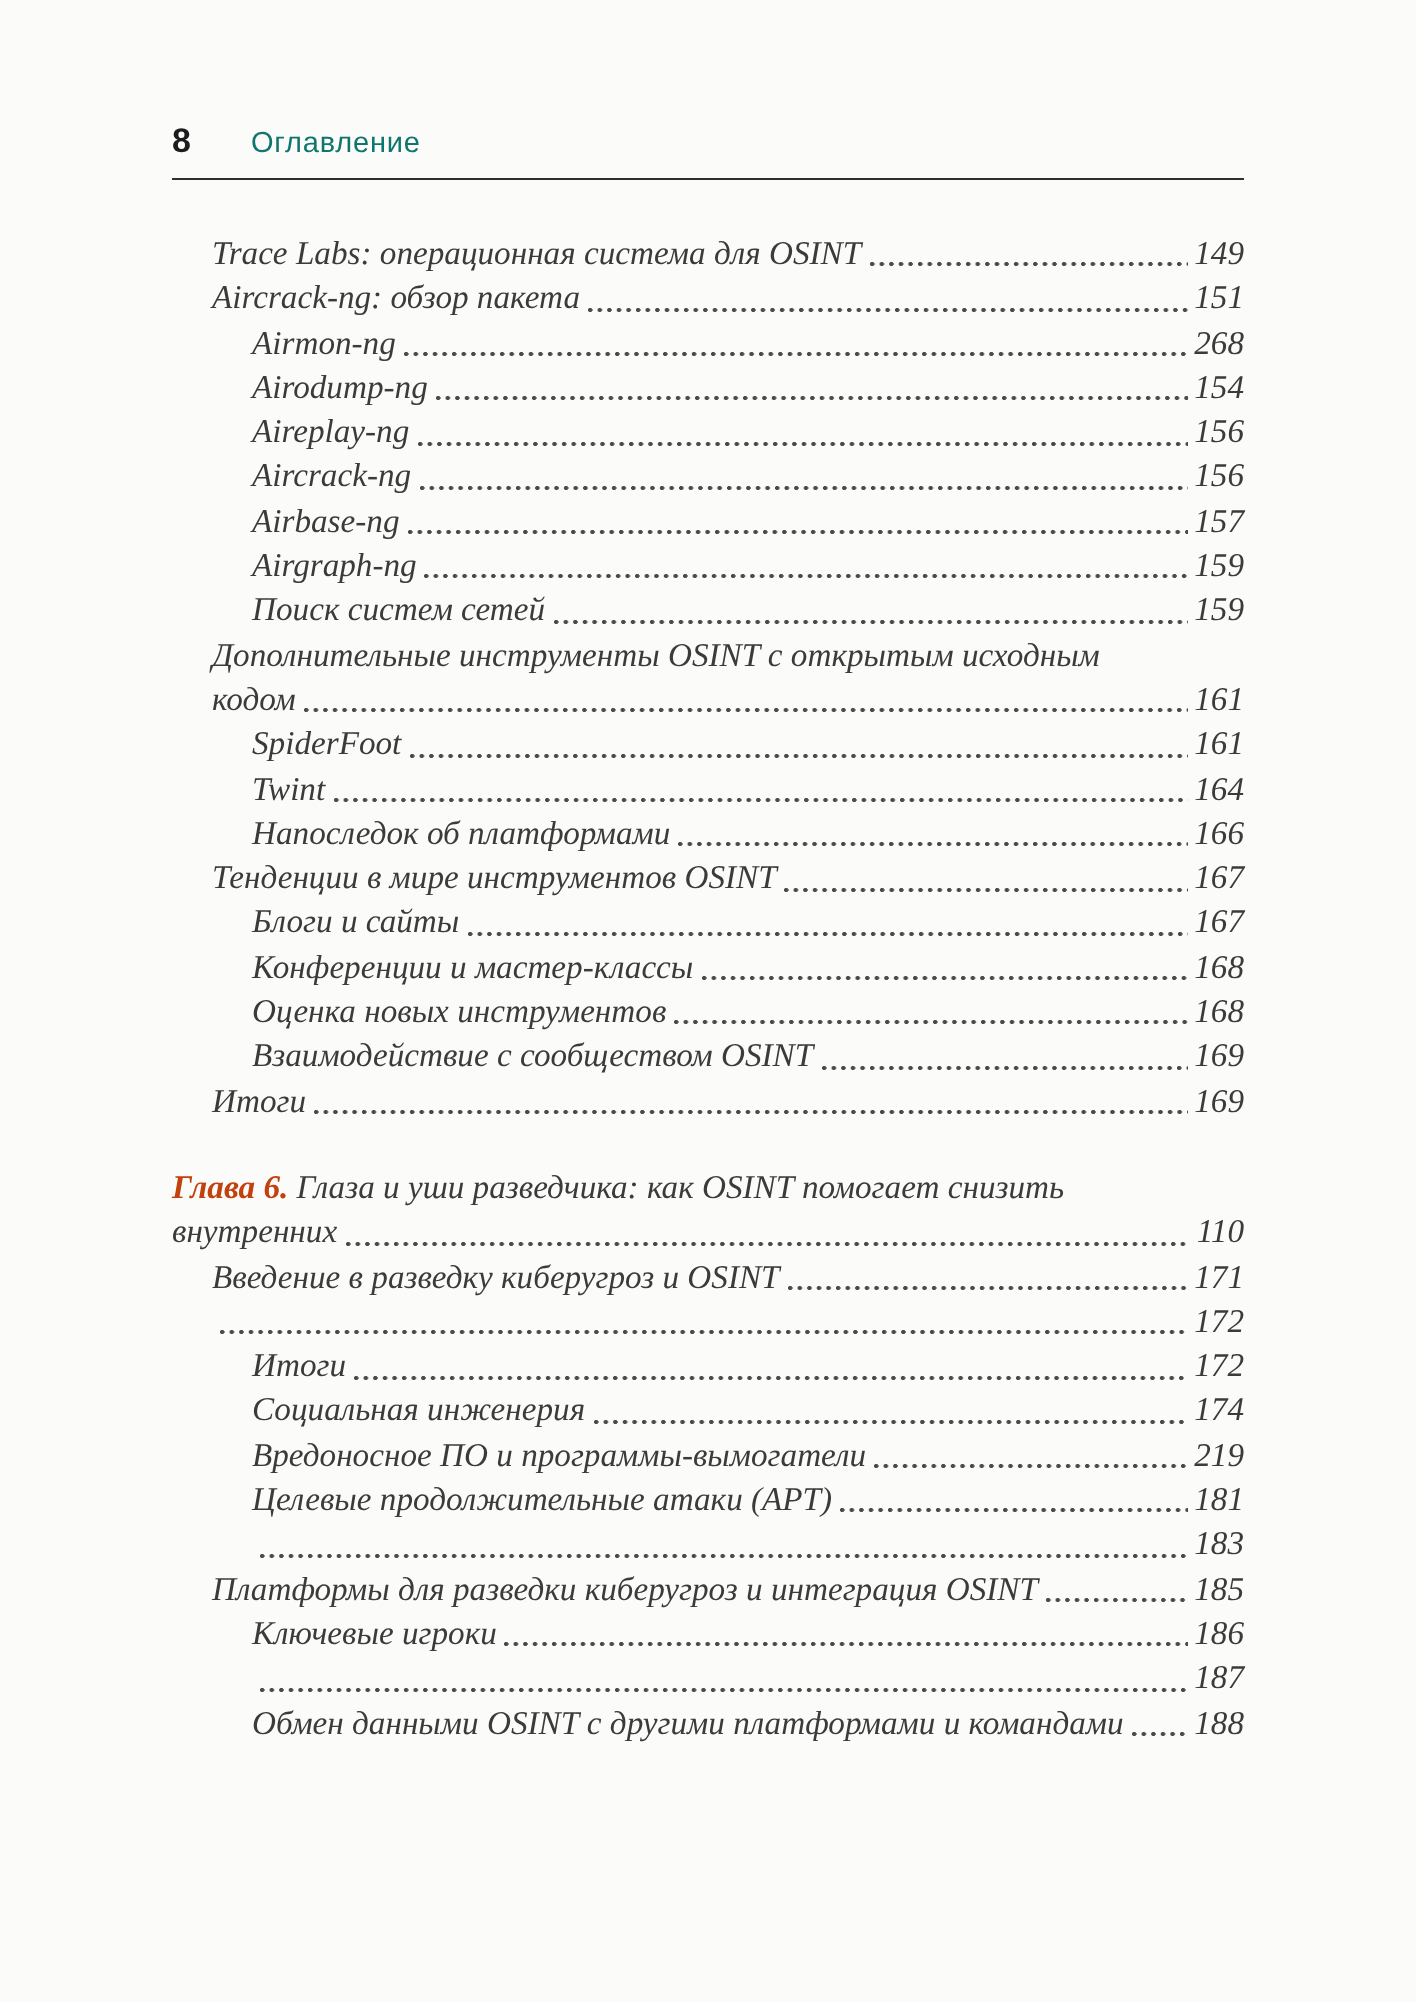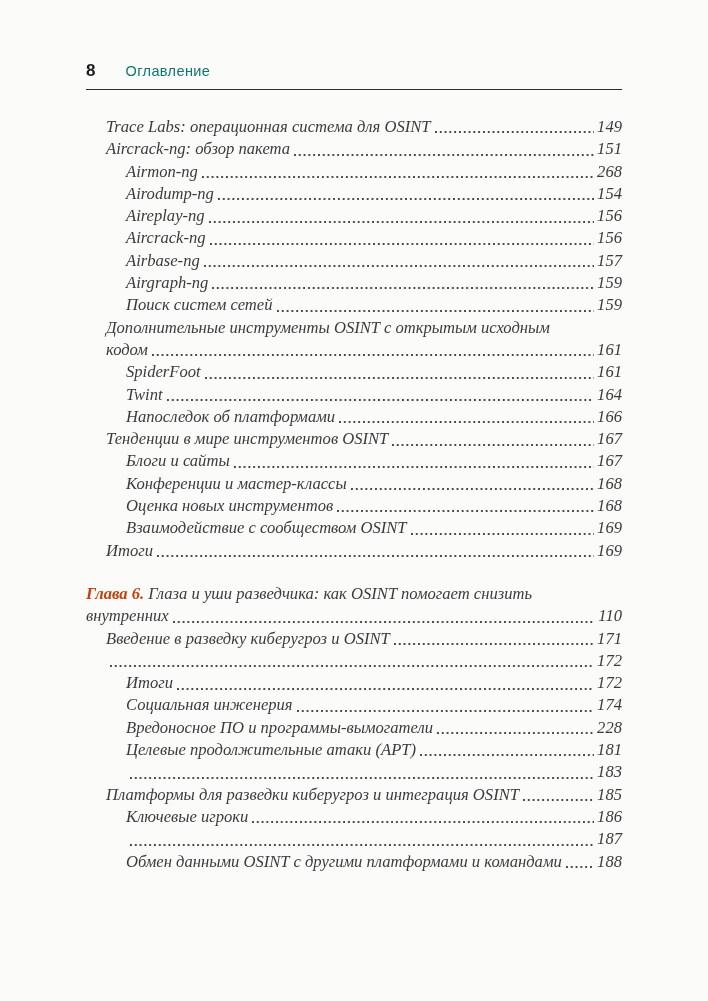--- a/index.html
+++ b/index.html
@@ -300,21 +300,21 @@
       <span class="leader"></span>
       <span class="page-num">174</span>
     </div>
   </div>
 
   <div class="toc-entry lvl-2">
     <div class="pre-lines"></div>
     <div class="last-line">
       <span class="entry-text">Вредоносное ПО и программы-вымогатели</span>
       <span class="leader"></span>
-      <span class="page-num">228</span>
+      <span class="page-num">219</span>
     </div>
   </div>
 
   <div class="toc-entry lvl-2">
     <div class="pre-lines"></div>
     <div class="last-line">
       <span class="entry-text">Целевые продолжительные атаки (APT)</span>
       <span class="leader"></span>
       <span class="page-num">181</span>
     </div>

